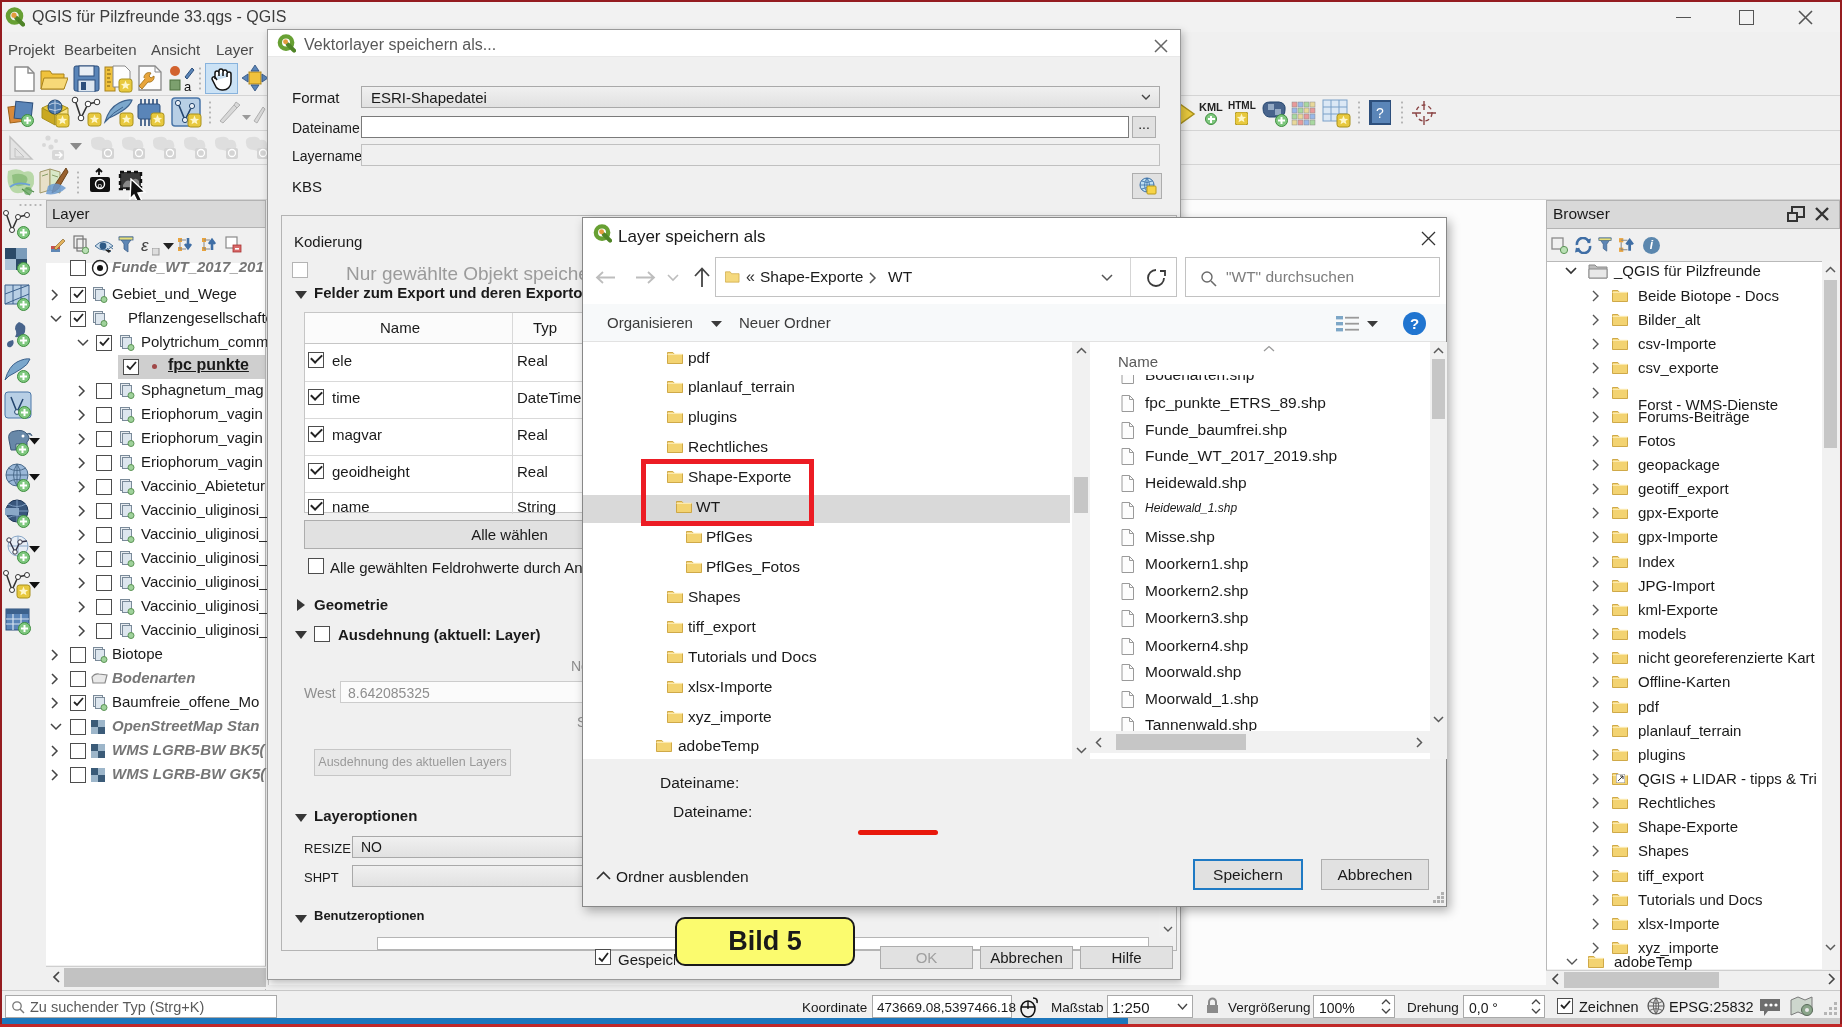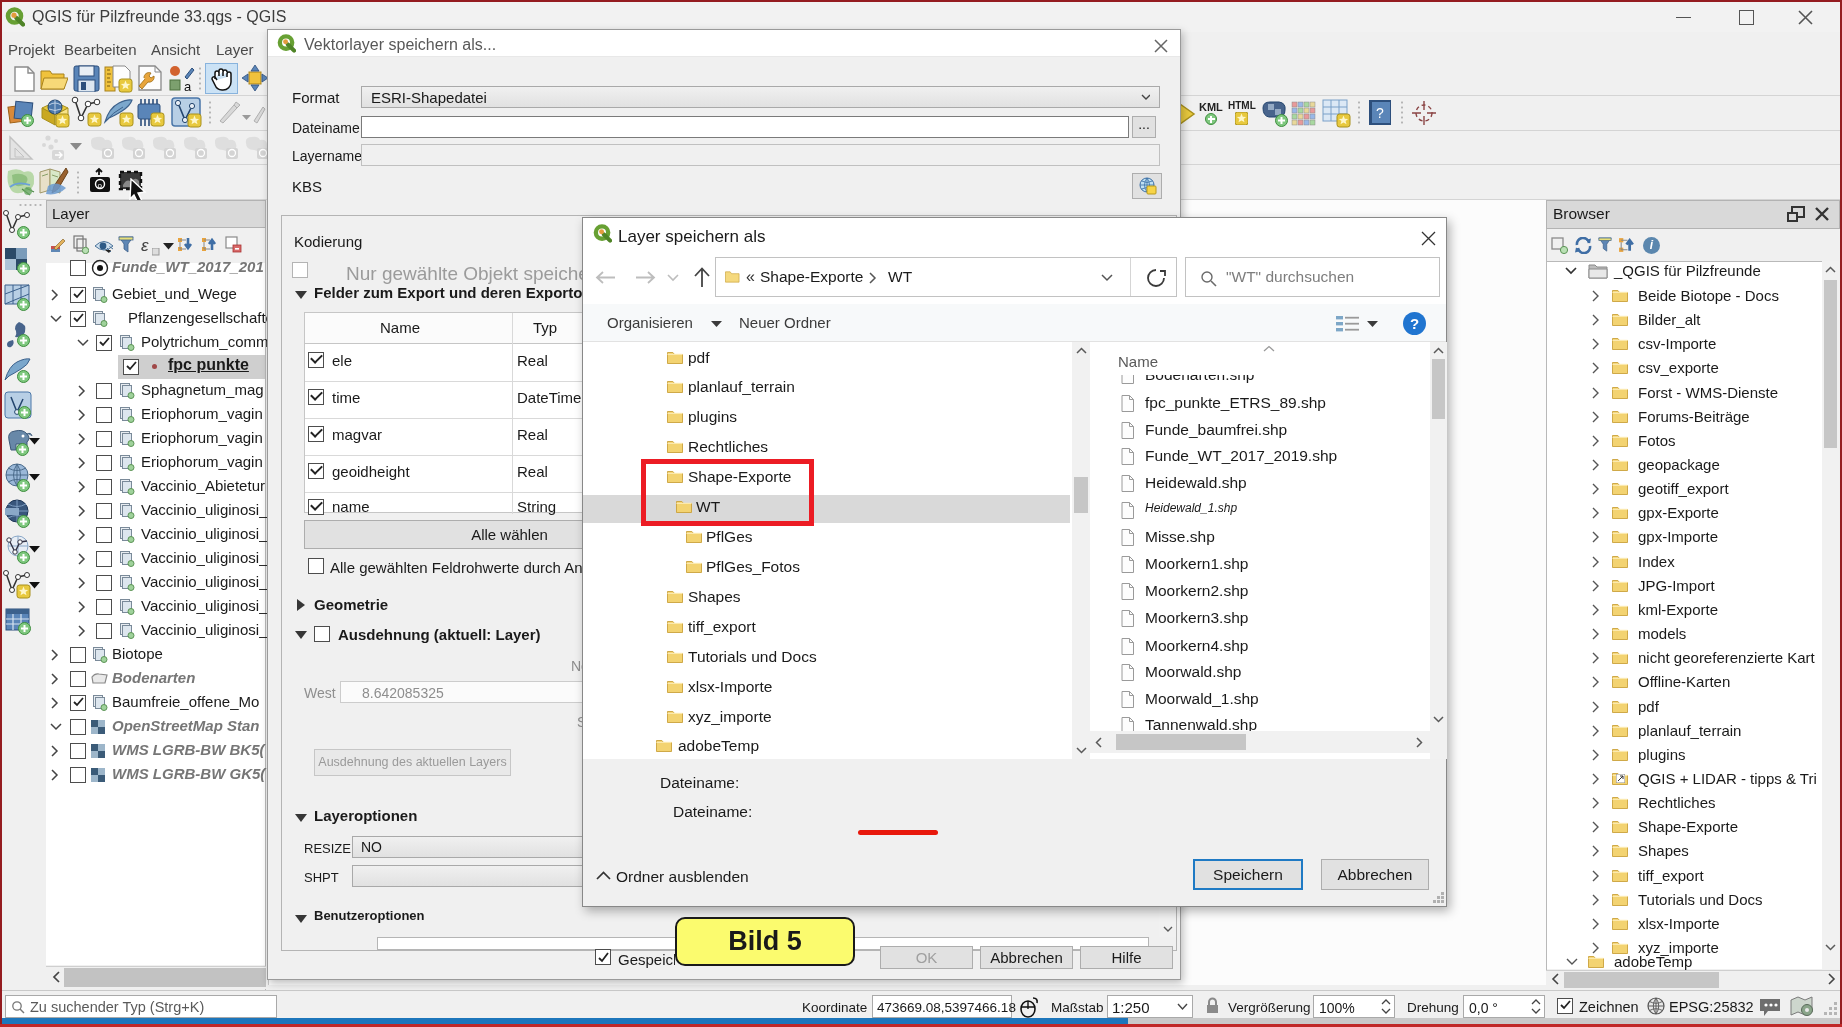--- a/index.html
+++ b/index.html
@@ -768,21 +768,21 @@
       <svg class="abs" style="left:1612px;top:360px;" width="17" height="16">
         <use href="#fold"></use>
       </svg>
       <div class="txt" style="left:1638px;top:359px;font-size:15px;">csv_exporte</div>
       <svg class="abs" style="left:1592px;top:387px;" width="8" height="12">
         <path d="M1 1 L6 6 L1 11" fill="none" stroke="#555" stroke-width="1.4"></path>
       </svg>
       <svg class="abs" style="left:1612px;top:385px;" width="17" height="16">
         <use href="#fold"></use>
       </svg>
-      <div class="txt" style="left:1638px;top:384px;font-size:15px;">Forst - WMS-Dienste</div>
+      <div class="txt" style="left:1638px;top:396px;font-size:15px;">Forst - WMS-Dienste</div>
       <svg class="abs" style="left:1592px;top:411px;" width="8" height="12">
         <path d="M1 1 L6 6 L1 11" fill="none" stroke="#555" stroke-width="1.4"></path>
       </svg>
       <svg class="abs" style="left:1612px;top:409px;" width="17" height="16">
         <use href="#fold"></use>
       </svg>
       <div class="txt" style="left:1638px;top:408px;font-size:15px;">Forums-Beiträge</div>
       <svg class="abs" style="left:1592px;top:435px;" width="8" height="12">
         <path d="M1 1 L6 6 L1 11" fill="none" stroke="#555" stroke-width="1.4"></path>
       </svg>
@@ -1117,21 +1117,21 @@
   <div class="txt" style="left:46px;top:566px;font-size:15px;font-weight:bold;">Geometrie</div>
 
   <svg class="abs" style="left:27px;top:600px;" width="12" height="10">
       <path d="M0 1 L12 1 L6 9 Z" fill="#363636"></path>
     </svg>
   <div class="cb" style="left:46px;top:596px;"></div>
   <div class="txt" style="left:70px;top:596px;font-size:15px;font-weight:bold;">Ausdehnung (aktuell: Layer)</div>
   <div class="txt" style="left:303px;top:628px;font-size:14px;color:#8e8e8e;">Nord</div>
   <div class="txt" style="left:36px;top:655px;font-size:14px;color:#8e8e8e;">West</div>
   <div class="abs" style="left:72px;top:651px;width:430px;height:22px;background:#fbfbfb;border:1px solid #cccccc;"></div>
-  <div class="txt" style="left:80px;top:655px;font-size:14px;color:#8e8e8e;margin-left:14px;">8.642085325</div>
+  <div class="txt" style="left:80px;top:655px;font-size:14px;color:#8e8e8e;">8.642085325</div>
   <div class="txt" style="left:309px;top:684px;font-size:14px;color:#8e8e8e;">Süd</div>
   <div class="abs" style="left:46px;top:719px;width:197px;height:27px;background:#e9e9e9;border:1px solid #c6c6c6;text-align:center;line-height:25px;font-size:12.5px;color:#9a9a9a;white-space:nowrap;overflow:hidden;">Ausdehnung des aktuellen Layers</div>
 
   <svg class="abs" style="left:27px;top:783px;" width="12" height="10">
       <path d="M0 1 L12 1 L6 9 Z" fill="#363636"></path>
     </svg>
   <div class="txt" style="left:46px;top:777px;font-size:15px;font-weight:bold;">Layeroptionen</div>
   <div class="txt" style="left:36px;top:811px;font-size:13px;">RESIZE</div>
   <div class="combo" style="left:84px;top:806px;width:420px;height:22px;">
       <span class="txt" style="left:8px;top:2px;font-size:14px;">NO</span>

